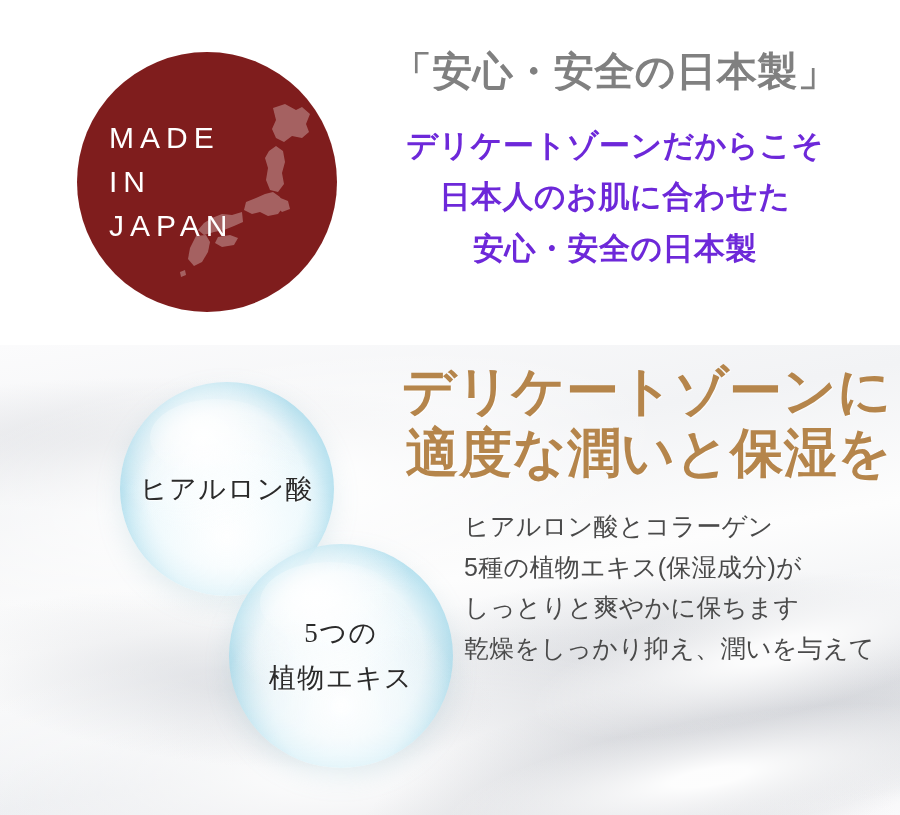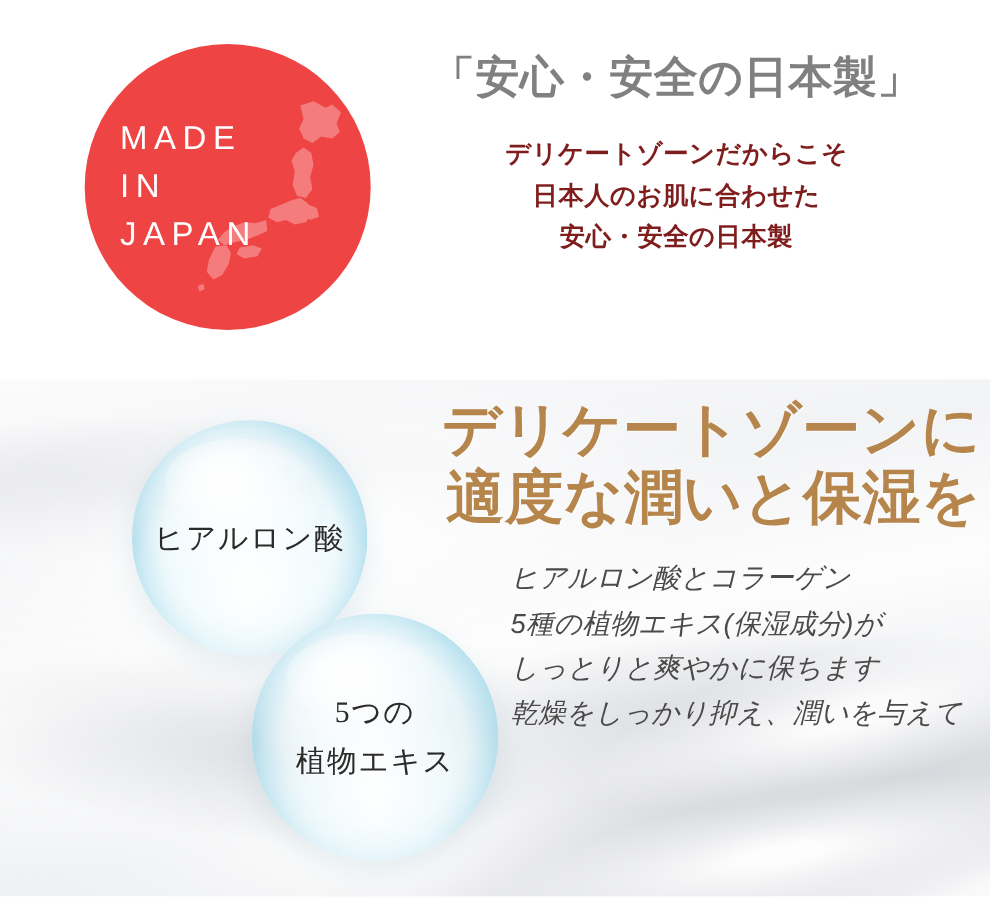--- a/index.html
+++ b/index.html
@@ -26,25 +26,25 @@
     left: 0;
     top: 0;
     width: 900px;
     height: 345px;
     background: #ffffff;
   }
 
   .jp-badge {
     position: absolute;
     left: 77px;
-    top: 40px;
+    top: 52px;
     width: 260px;
     height: 260px;
     border-radius: 50%;
-    background: #ef4444;
+    background: #7f1d1d;
     overflow: hidden;
   }
 
   .jp-map {
     position: absolute;
     left: 95px;
     top: 50px;
     width: 150px;
     height: 175px;
     opacity: 0.30;
@@ -83,22 +83,22 @@
   .top-heading {
     color: #808080;
     font-size: 40px;
     font-weight: bold;
     letter-spacing: 0.5px;
     line-height: 1.15;
     margin: 0 0 26px 0;
     white-space: nowrap;
   }
   .top-sub-line {
-    color: #7f1d1d;
-    font-size: 23px;
+    color: #6d28d9;
+    font-size: 31px;
     font-weight: bold;
     line-height: 1.66;
     letter-spacing: 0.5px;
     white-space: nowrap;
   }
 
   
   .bottom-section {
     position: absolute;
     left: 0;
@@ -183,21 +183,21 @@
     font-size: 27px;
     line-height: 1.65;
     text-align: center;
     letter-spacing: 1.5px;
     white-space: pre-line;
     text-shadow: 0 1px 1px rgba(255,255,255,0.8);
   }
 
   .bubble-1 { left: 120px; top: 37px;  width: 214px; height: 214px; }
   .bubble-2 { left: 0px;   top: 213px; width: 224px; height: 224px; }
-  .bubble-3 { left: 229px; top: 213px; width: 224px; height: 224px; }
+  .bubble-3 { left: 229px; top: 199px; width: 224px; height: 224px; }
 
   
   .bottom-copy {
     position: absolute;
     left: 382px;
     top: 15px;
     width: 510px;
   }
   .bottom-heading-line {
     color: #b5854b;
@@ -212,21 +212,20 @@
   .bottom-body {
     margin-top: 22px;
     padding-left: 82px;
   }
   .bottom-body-line {
     color: #4a4a4a;
     font-size: 25px;
     line-height: 1.62;
     letter-spacing: 0.3px;
     white-space: nowrap;
-    font-style: italic;
   }
 </style>
 </head>
 <body>
 
 <div class="page">
 
   <div class="top-section">
 
     <div class="jp-badge">

